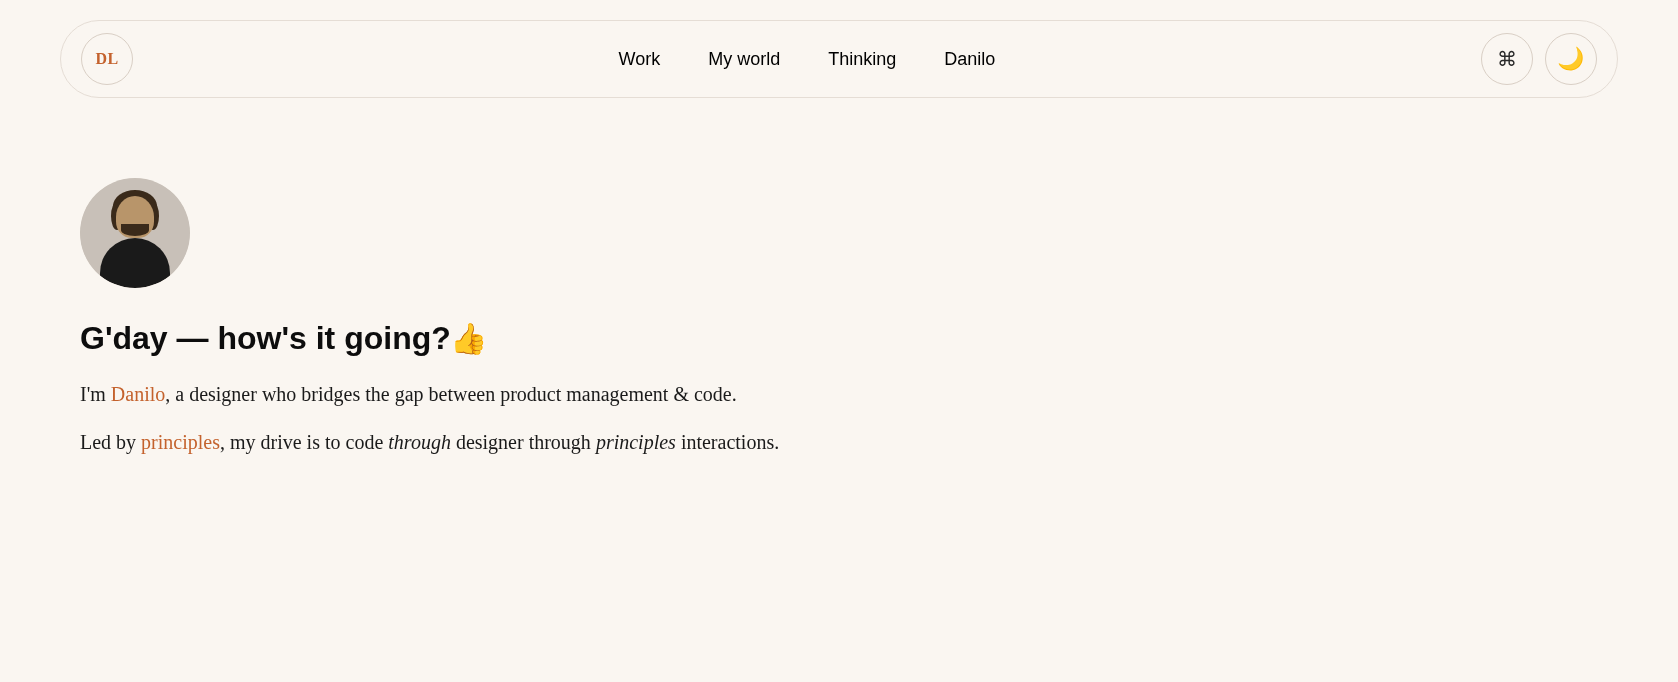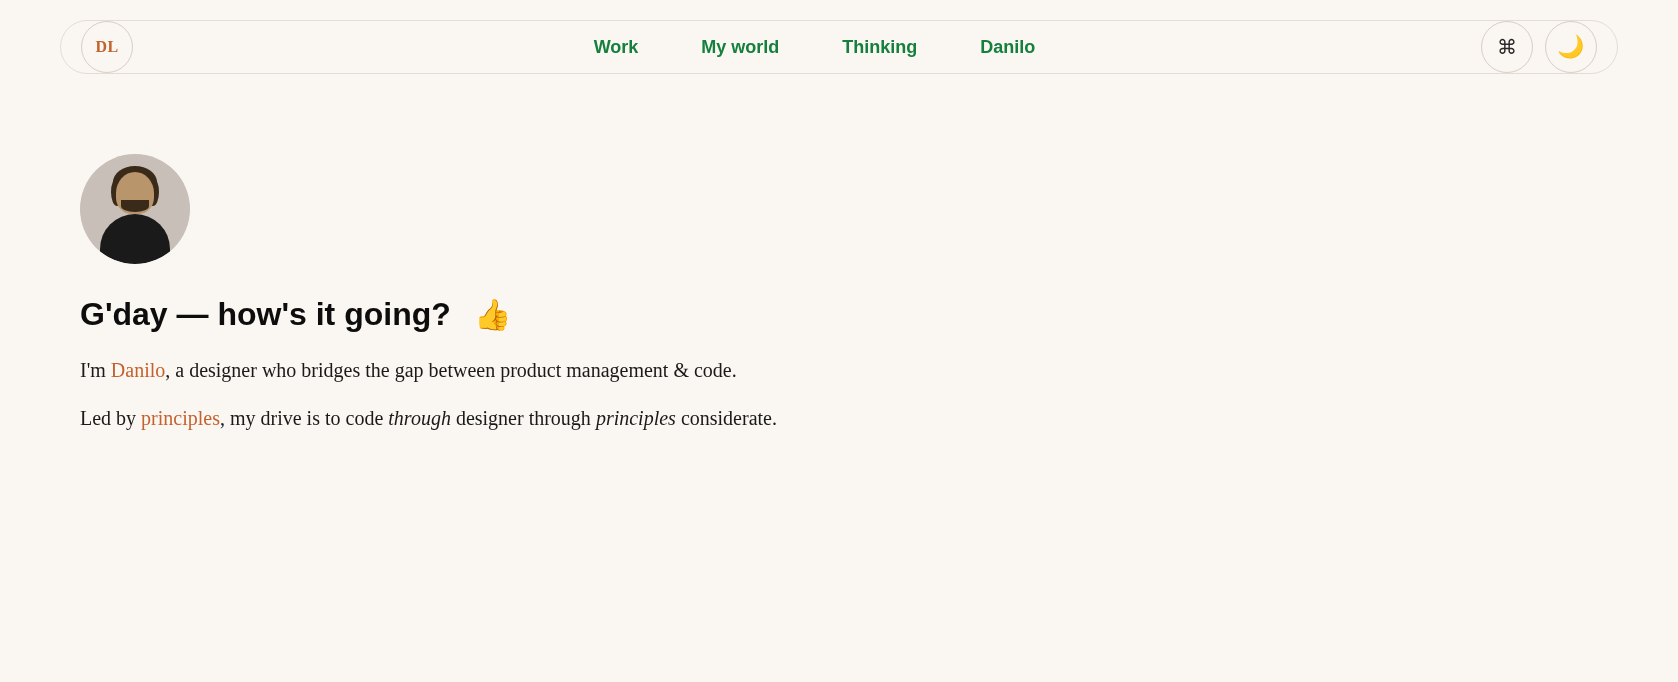--- a/index.html
+++ b/index.html
@@ -20,21 +20,21 @@
       padding: 20px 60px;
     }
 
     
     .navbar {
       display: flex;
       align-items: center;
       justify-content: space-between;
       border: 1.5px solid #e5ddd5;
       border-radius: 50px;
-      padding: 0 20px;
+      padding: 12px 20px;
       background: transparent;
       margin-bottom: 80px;
     }
 
     .logo-badge {
       width: 52px;
       height: 52px;
       border-radius: 50%;
       border: 1.5px solid #d9cfc5;
       display: flex;
@@ -49,26 +49,25 @@
     }
 
     .nav-links {
       display: flex;
       align-items: center;
       gap: 48px;
     }
 
     .nav-link {
       font-size: 18px;
-      color: #15803d;
+      color: #000000;
       text-decoration: none;
-      font-weight: 700;
+      font-weight: 400;
       cursor: pointer;
       font-family: -apple-system, BlinkMacSystemFont, 'Segoe UI', sans-serif;
-      margin-left: 15px;
     }
 
     .nav-actions {
       display: flex;
       align-items: center;
       gap: 12px;
     }
 
     .nav-icon-btn {
       width: 52px;
@@ -181,21 +180,21 @@
 
     
     .greeting-heading {
       font-size: 32px;
       font-weight: 800;
       color: #0d0d0d;
       margin-bottom: 20px;
       font-family: -apple-system, BlinkMacSystemFont, 'Segoe UI', sans-serif;
       display: flex;
       align-items: center;
-      gap: 24px;
+      gap: 0;
     }
 
     .greeting-emoji {
       font-size: 30px;
     }
 
     
     .intro-text {
       font-size: 20px;
       color: #1a1a1a;
@@ -256,17 +255,17 @@
     <h1 class="greeting-heading">
       <span>G'day — how's it going?</span>
       <span class="greeting-emoji">👍</span>
     </h1>
 
     <p class="intro-text">
       <span>I'm </span><a class="intro-link">Danilo</a><span>, a designer who bridges the gap between product management &amp; code.</span>
     </p>
 
     <p class="intro-text">
-      <span>Led by </span><a class="intro-link">principles</a><span>, my drive is to code </span><em>through</em><span> designer through </span><em>principles</em><span> considerate.</span>
+      <span>Led by </span><a class="intro-link">principles</a><span>, my drive is to code </span><em>through</em><span> designer through </span><em>principles</em><span> interactions.</span>
     </p>
 
   </main>
 </div>
 
 </body></html>

